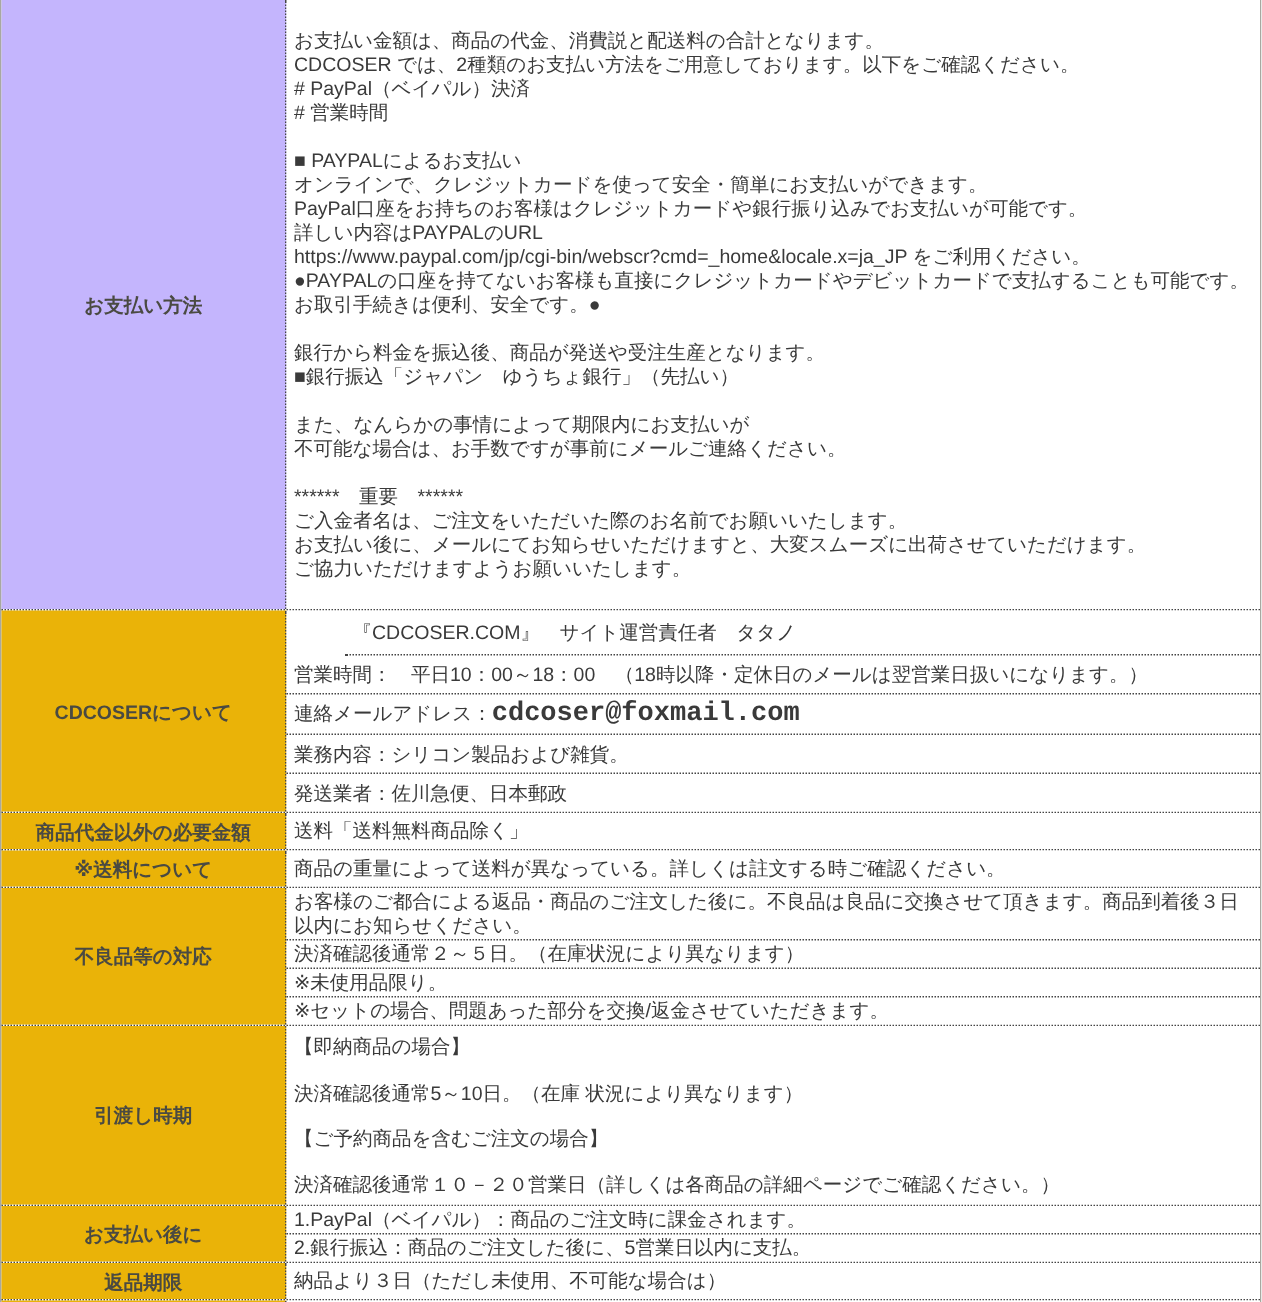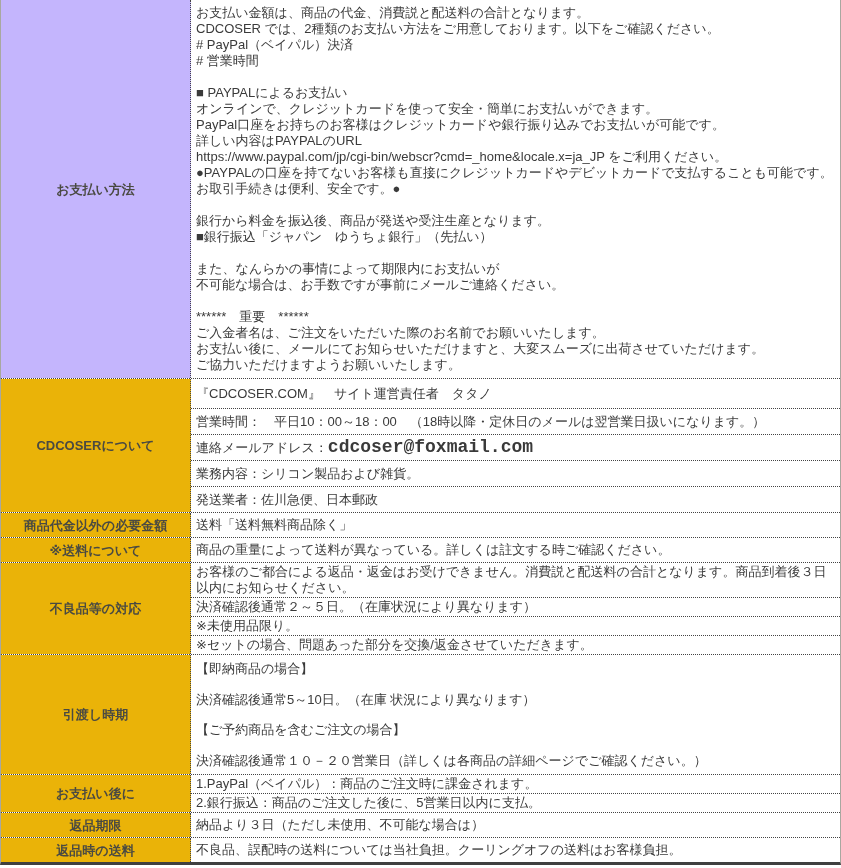--- a/index.html
+++ b/index.html
@@ -38,35 +38,35 @@
     color: #4a4a42;
     padding: 3px 4px;
     line-height: 17px;
   }
   .hdr.white { background: #c4b5fd; }
   .cell {
     flex: 1 1 auto;
     min-width: 0;
     background: #ffffff;
   }
-  .cell.pad { padding: 5px 5px; }
+  .cell.pad { padding: 19px 5px; }
   .ln {
     min-height: 16px;
     line-height: 16px;
     white-space: pre-wrap;
     word-break: break-all;
   }
   .subrow {
     border-bottom: 1px dotted #444;
     padding: 4px 5px;
     line-height: 17px;
     word-break: break-all;
   }
   .subrow:last-child { border-bottom: none; }
-  .subrow.tall { padding: 6px 5px; }
+  .subrow.tall { padding: 6px 5px; margin-left: 39px; }
   .subrow.tight { padding: 1px 5px; line-height: 16px; }
   .single { padding: 4px 5px; line-height: 16px; display: flex; align-items: center; }
   .email { font-weight: bold; font-family: "Liberation Mono", "DejaVu Sans Mono", monospace; font-size: 18px; }
   .delivery .ln { min-height: 15px; line-height: 15.5px; }
   .delivery { padding: 6px 5px; }
 </style>
 </head>
 <body>
 
 <div class="info-table">
@@ -119,21 +119,21 @@
   </div>
 
   <div class="row">
     <div class="hdr">※送料について</div>
     <div class="cell single">商品の重量によって送料が異なっている。詳しくは註文する時ご確認ください。</div>
   </div>
 
   <div class="row">
     <div class="hdr">不良品等の対応</div>
     <div class="cell">
-      <div class="subrow tight">お客様のご都合による返品・返金はお受けできません。消費説と配送料の合計となります。商品到着後３日以内にお知らせください。</div>
+      <div class="subrow tight">お客様のご都合による返品・商品のご注文した後に。不良品は良品に交換させて頂きます。商品到着後３日以内にお知らせください。</div>
       <div class="subrow tight">決済確認後通常２～５日。（在庫状況により異なります）</div>
       <div class="subrow tight">※未使用品限り。</div>
       <div class="subrow tight">※セットの場合、問題あった部分を交換/返金させていただきます。</div>
     </div>
   </div>
 
   <div class="row">
     <div class="hdr">引渡し時期</div>
     <div class="cell delivery">
       <div class="ln">【即納商品の場合】</div>

